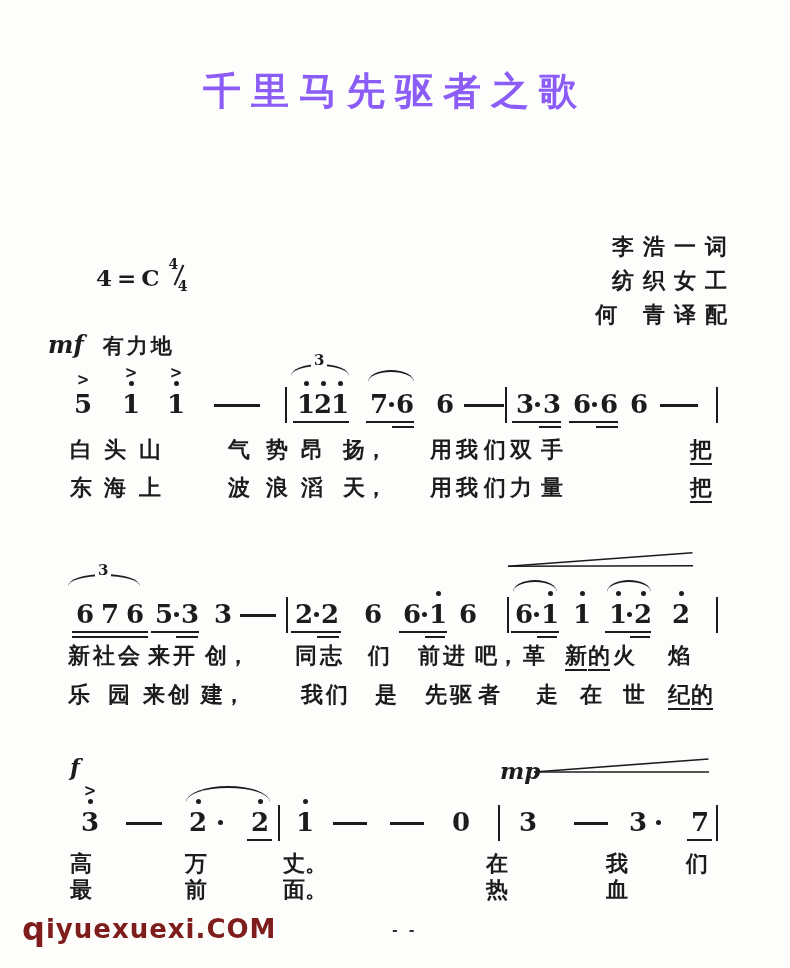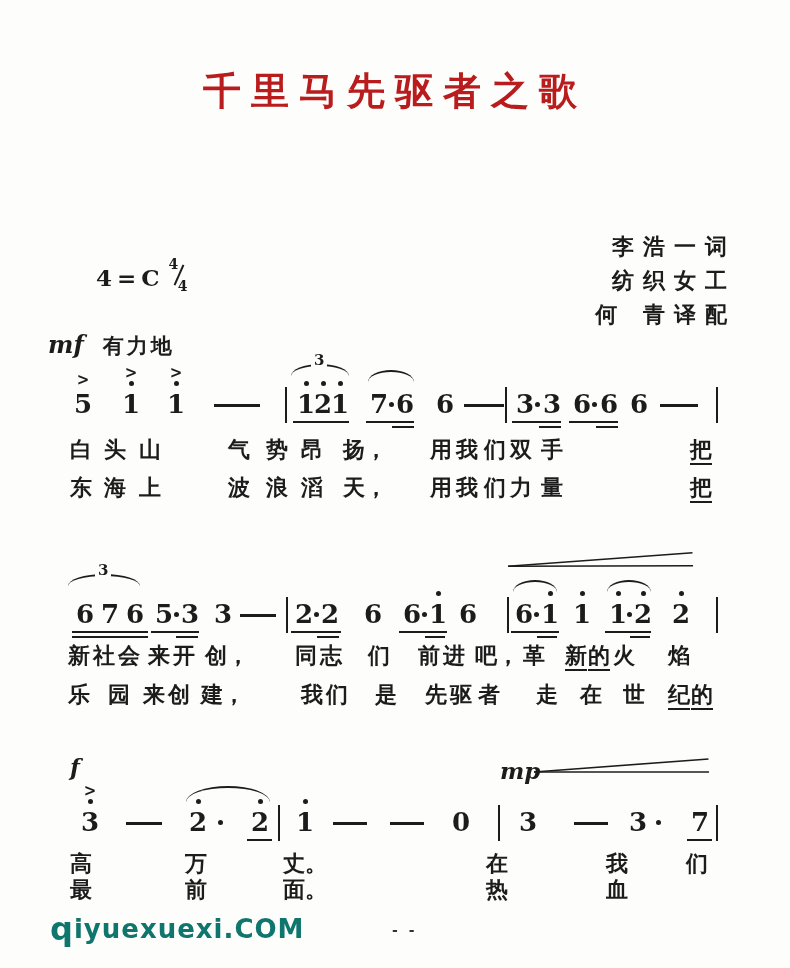--- a/index.html
+++ b/index.html
@@ -1,20 +1,20 @@
 <!DOCTYPE html>
 <html><head>
 <meta charset="utf-8">
 <style>
   html,body{margin:0;padding:0;background:#e8e8e8;}
   .page{position:relative;width:790px;height:968px;background:#fdfdfc;margin:0 auto;
         overflow:hidden;color:#1c1c1c;font-family:"DejaVu Sans",sans-serif;}
   
   .title{position:absolute;top:66px;left:0;width:100%;margin:0;text-align:center;
-         font-size:38px;font-weight:900;letter-spacing:10px;color:#b91c1c;}
+         font-size:38px;font-weight:900;letter-spacing:10px;color:#8b5cf6;}
   .subtitle{position:absolute;top:160px;left:0;width:100%;text-align:center;
             font-size:23px;font-weight:900;letter-spacing:2px;}
   .credits{position:absolute;top:230px;right:54px;text-align:right;
            font-size:22px;font-weight:700;letter-spacing:9px;line-height:34px;}
   .keysig{position:absolute;top:262px;left:96px;font-size:23px;font-weight:900;
           letter-spacing:5px;font-family:"DejaVu Serif",serif;}
   .frac{display:inline-block;position:relative;width:20px;height:28px;vertical-align:-4px;margin-left:4px;}
   .frac .ft{position:absolute;top:-6px;left:0;font-size:14px;font-weight:900;letter-spacing:0;}
   .frac .fb{position:absolute;bottom:-4px;right:1px;font-size:14px;font-weight:900;letter-spacing:0;}
   .frac .fs{position:absolute;left:9px;top:2px;width:2px;height:22px;background:#1c1c1c;transform:rotate(24deg);}
@@ -36,21 +36,21 @@
   .tie{position:absolute;border-top:2.5px solid #1c1c1c;
        border-radius:50% 50% 0 0 / 100% 100% 0 0;}
   .tlabel{position:absolute;font-family:"DejaVu Serif",serif;font-weight:900;font-size:15px;
           background:#fdfdfc;padding:0 3px;line-height:14px;}
   .hp{position:absolute;height:18px;}
   .dyn{position:absolute;font-family:"DejaVu Serif",serif;font-style:italic;
        font-weight:900;font-size:23px;line-height:22px;}
   .lyr{position:absolute;font-size:22px;font-weight:900;line-height:24px;}
   .lu{border-bottom:2px solid #1c1c1c;padding-bottom:1px;}
   
-  .watermark{position:absolute;top:910px;left:50px;color:#0f766e;font-size:26px;
+  .watermark{position:absolute;top:910px;left:22px;color:#7f1d1d;font-size:26px;
              letter-spacing:1px;font-weight:bold;}
   .watermark .wq{font-size:32px;font-weight:900;vertical-align:-2px;}
   .pagemark{position:absolute;top:922px;left:392px;font-size:14px;font-weight:900;
             letter-spacing:3px;color:#333;}
 </style>
 </head>
 <body>
 
 <div class="page">
   <h1 class="title">千里马先驱者之歌</h1>

